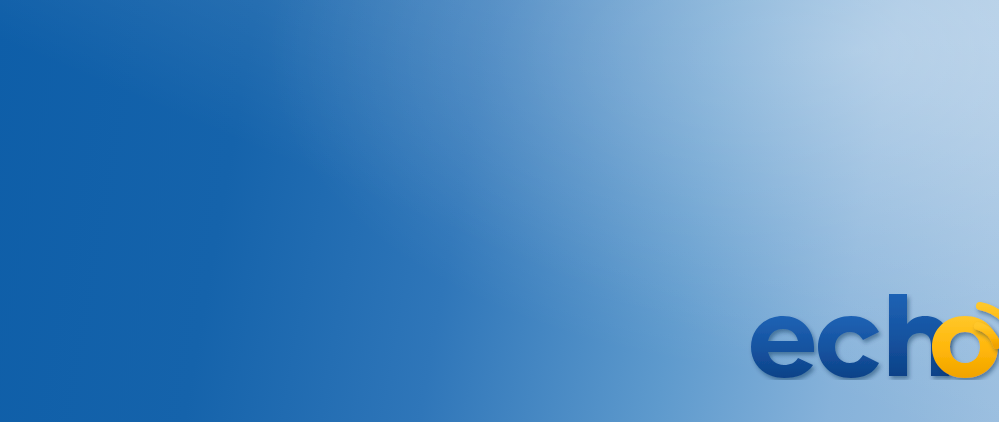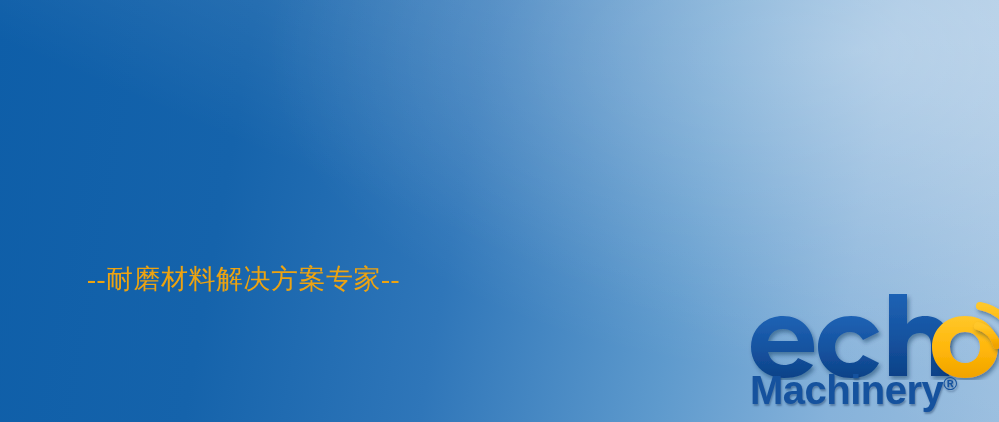--- a/index.html
+++ b/index.html
@@ -103,21 +103,20 @@
   }
 </style>
 </head>
 <body>
 
 <div class="banner">
 
   <div class="sheen"></div>
 
 
-  <div class="subtitle">--耐磨材料解决方案专家--</div>
 
   <div class="logo">
 
     <svg class="logo-wordmark" viewBox="0 0 253 86">
       <defs>
         <filter id="ds" x="-20%" y="-20%" width="150%" height="150%">
           <feDropShadow dx="2" dy="3" stdDeviation="2.2" flood-color="#0b2d55" flood-opacity="0.45"></feDropShadow>
         </filter>
         <linearGradient id="blueGrad" x1="0" y1="0" x2="0" y2="1">
           <stop offset="0%" stop-color="#1f62b4"></stop>
@@ -145,19 +144,16 @@
         <path d="M219 22c-19 0-33 13-33 31 0 18 14 31 33 31s33-13 33-31c0-18-14-31-33-31z
                  M219 38c9 0 15 6 15 15s-6 16-15 16-15-7-15-16 6-15 15-15z" fill="url(#goldGrad)"></path>
       </g>
 
       <g fill="none" stroke="url(#goldGrad)" stroke-linecap="round" filter="url(#ds)">
         <path d="M232 32a28 28 0 0 1 19 19" stroke-width="8"></path>
         <path d="M234 12a46 46 0 0 1 37 38" stroke-width="8"></path>
       </g>
     </svg>
 
-    <div class="logo-sub">
-      <span>Machinery</span><span class="reg">®</span>
-    </div>
 
   </div>
 
 </div>
 
 </body></html>

